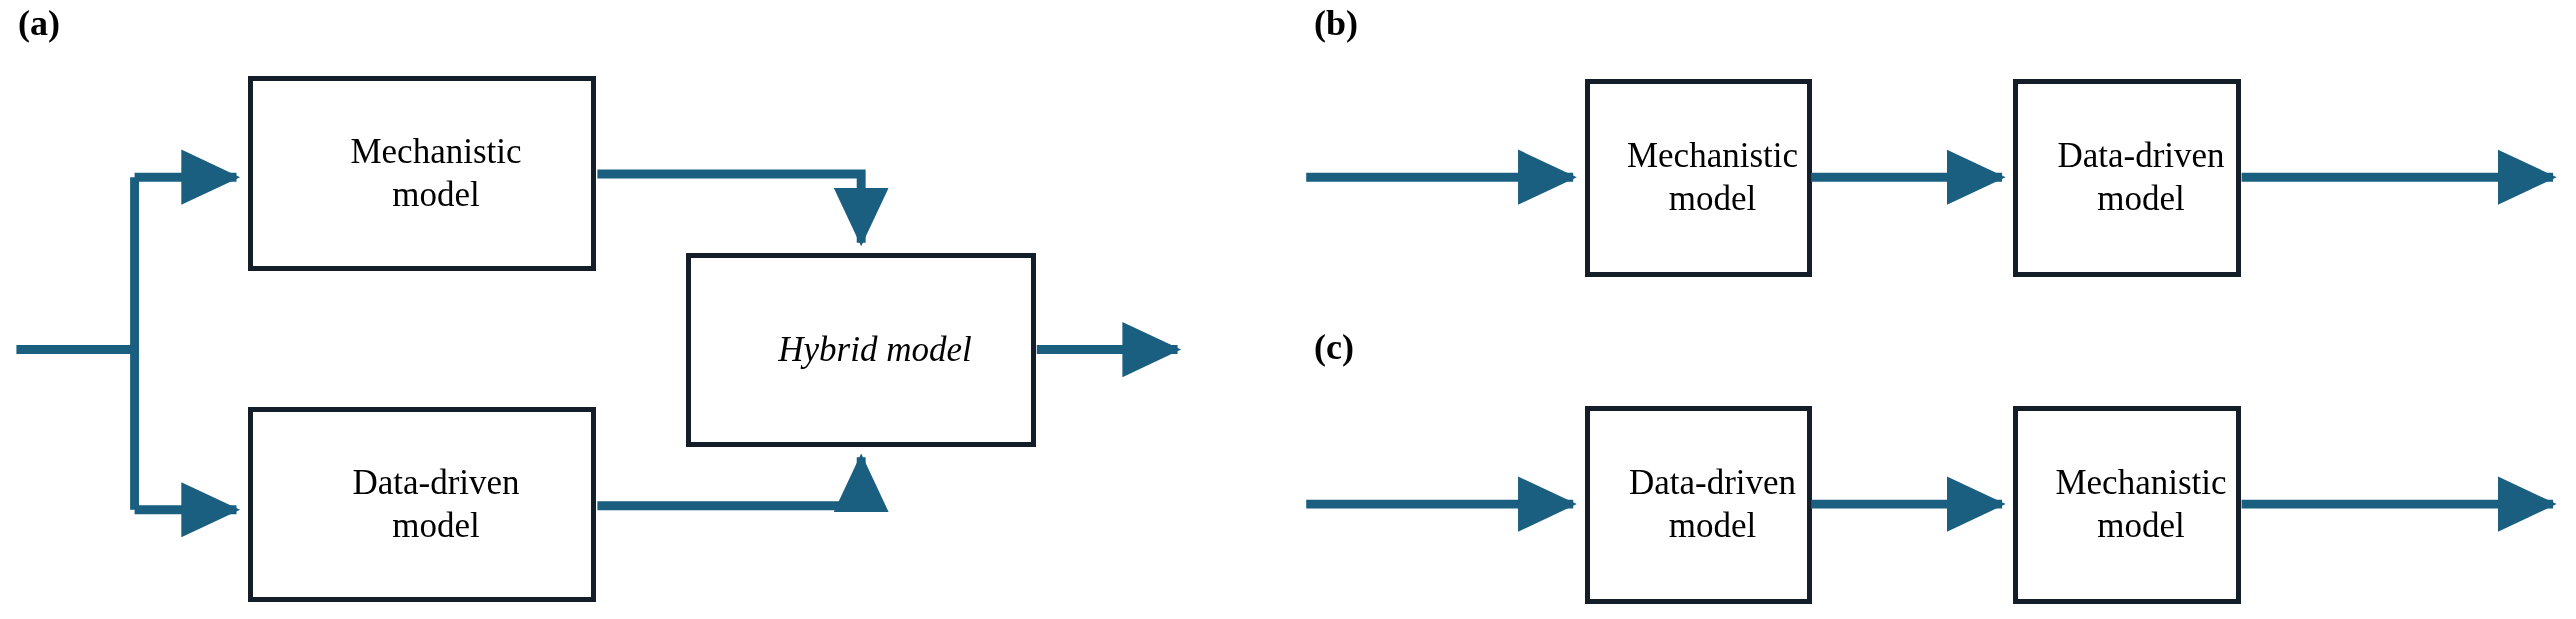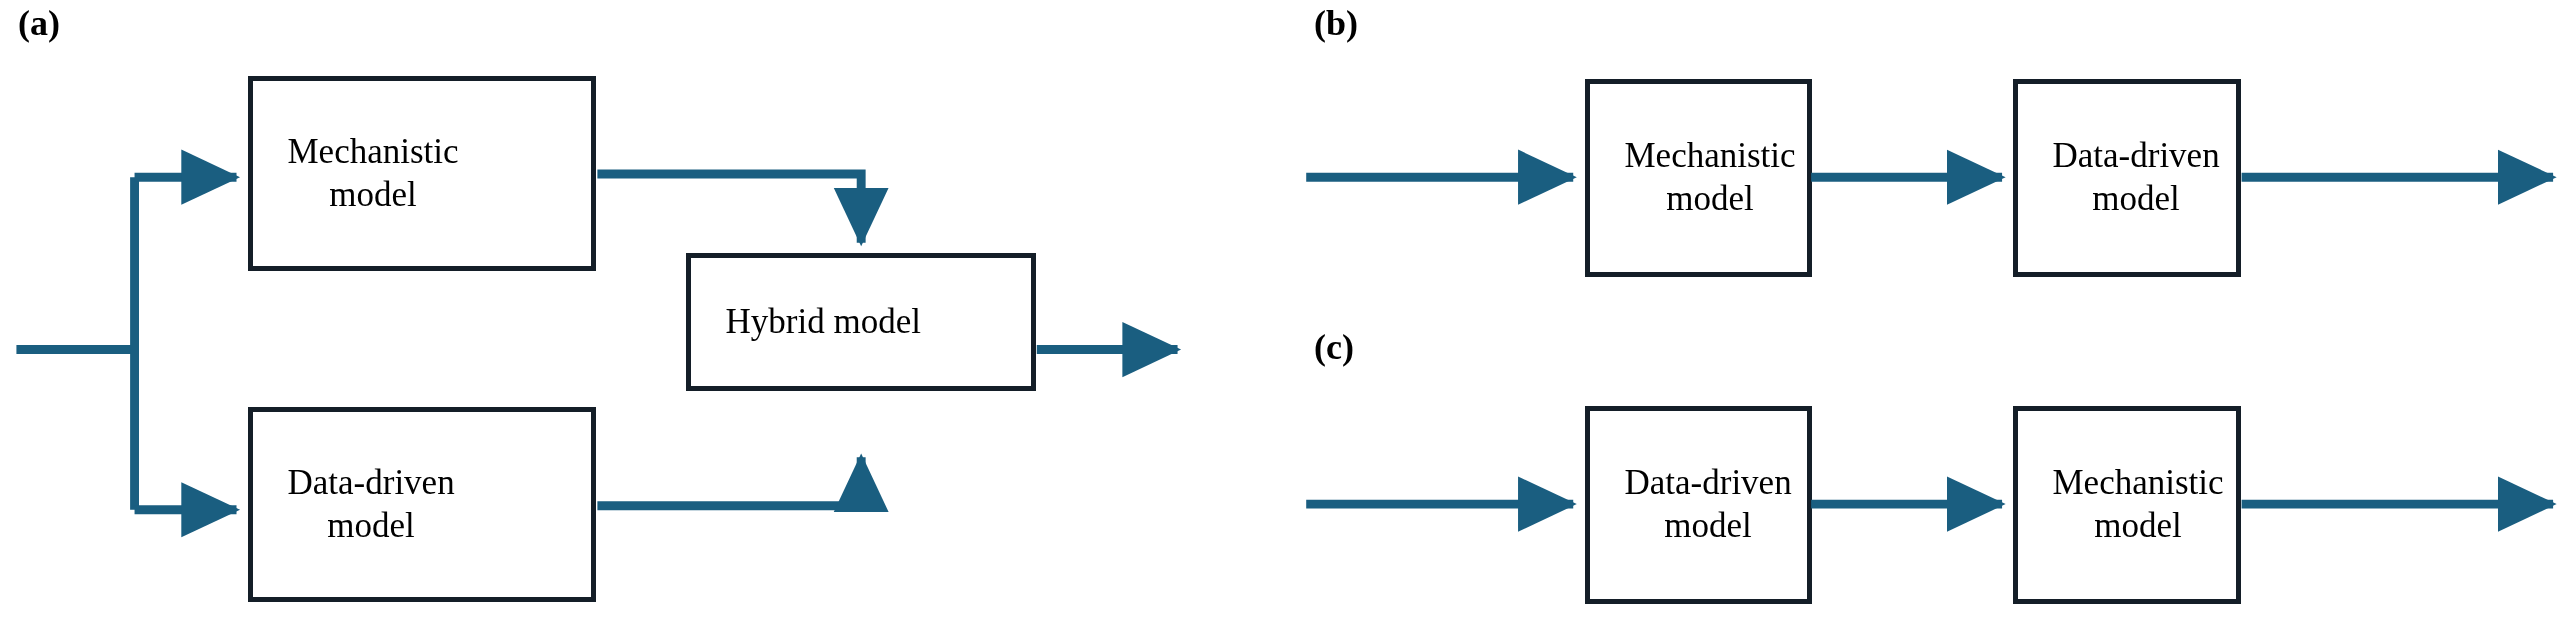--- a/index.html
+++ b/index.html
@@ -26,21 +26,21 @@
     color: #000000;
     letter-spacing: 0px;
   }
   .model-box {
     position: absolute;
     box-sizing: border-box;
     border: 5.7px solid #141e28;
     background: #ffffff;
     display: flex;
     align-items: center;
-    justify-content: flex-start;
+    justify-content: center;
     text-align: center;
     padding-left: 28px;
   }
   .model-box .box-label {
     font-family: "Liberation Serif", serif;
     font-size: 35px;
     line-height: 1.22;
     color: #000000;
     padding: 0 6.5px;
     white-space: pre-line;
@@ -64,21 +64,21 @@
   <div class="model-box" style="left:248px; top:76px; width:348px; height:195px;">
     <span class="box-label">Mechanistic
 model</span>
   </div>
 
   <div class="model-box" style="left:248px; top:407px; width:348px; height:195px;">
     <span class="box-label">Data-driven
 model</span>
   </div>
 
-  <div class="model-box" style="left:686px; top:253px; width:350px; height:138px;">
+  <div class="model-box" style="left:686px; top:253px; width:350px; height:194px;font-style:italic;">
     <span class="box-label">Hybrid model</span>
   </div>
 
   <div class="panel-label" style="left:1314px; top:4.9px;">(b)</div>
 
   <div class="model-box" style="left:1585px; top:79px; width:227px; height:198px;">
     <span class="box-label">Mechanistic
 model</span>
   </div>
 

